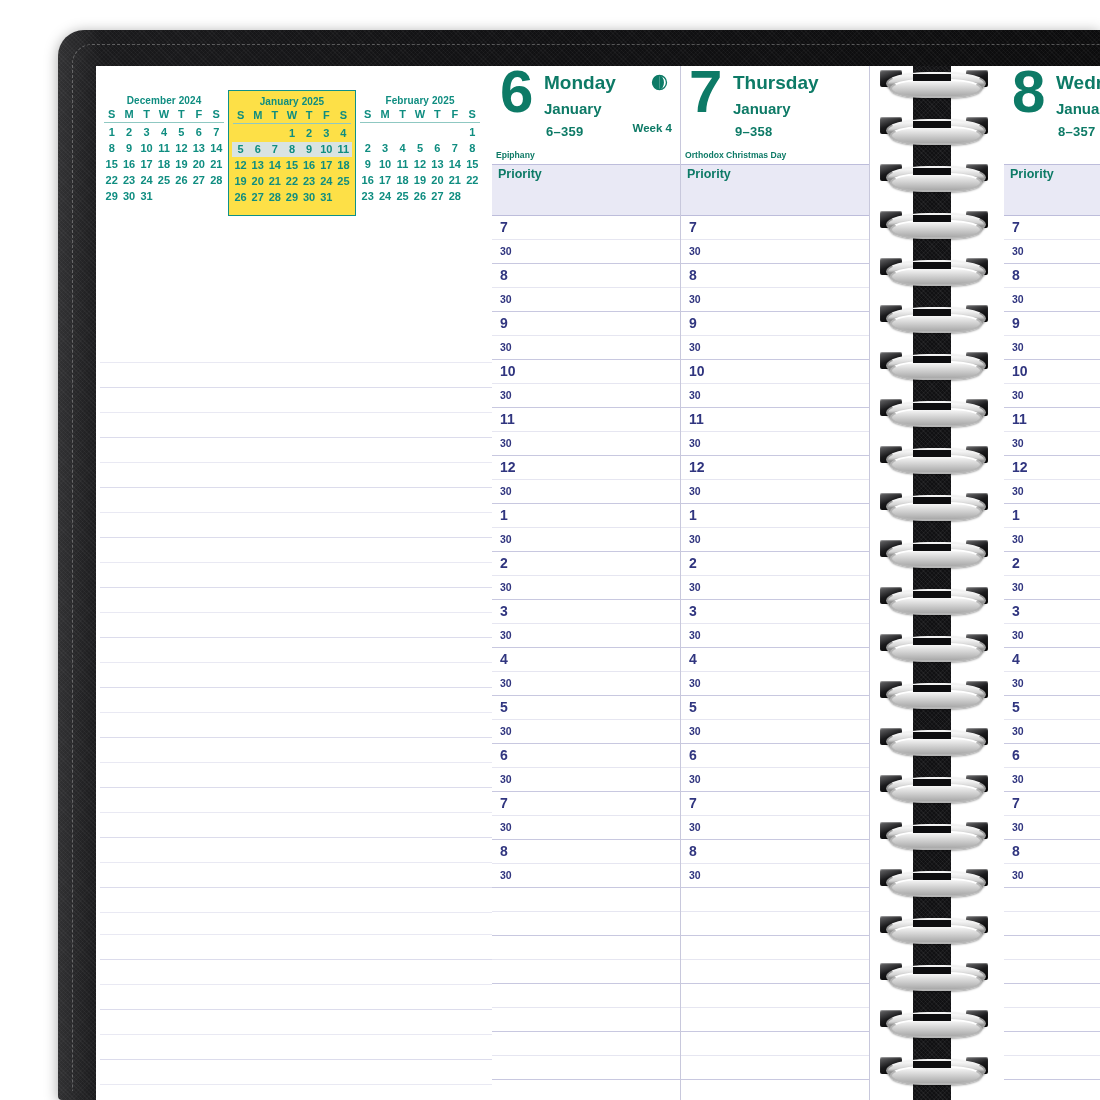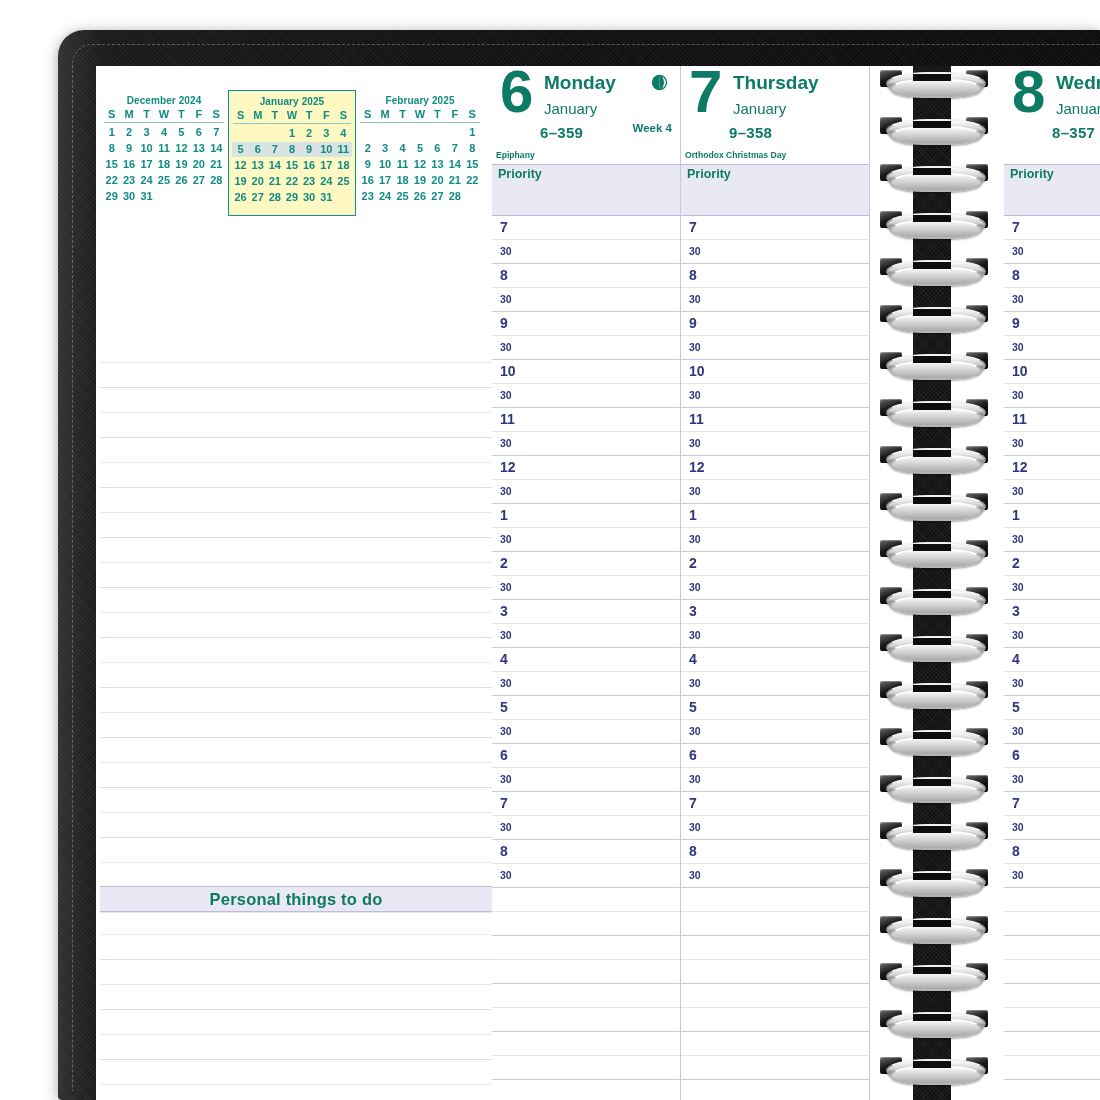--- a/index.html
+++ b/index.html
@@ -48,21 +48,21 @@
   
   .left-page{
     position:absolute;left:0;top:0;width:396px;height:1034px;
     background:#fff;
     border-right:1px solid #c8c8dc;
   }
 
   
   .minicals{position:absolute;left:4px;top:24px;width:392px;height:126px;display:flex;}
   .minical{position:relative;width:128px;padding:2px 0 0 0;box-sizing:border-box;}
-  .minical.boxed{border:1.4px solid #0f9189;background:#fef9c3;}
+  .minical.boxed{border:1.4px solid #0f9189;background:#fde047;}
   .mc-title{
     text-align:center;color:#0f8d80;font-weight:bold;font-size:10px;
     letter-spacing:.1px;margin:3px 0 2px 0;
   }
   .mc-dow{
     display:grid;grid-template-columns:repeat(7,1fr);
     color:#0f8d80;font-weight:bold;font-size:11px;text-align:center;
     padding:0 3px;
   }
   .mc-rule{height:1px;background:#8fc8c2;margin:2px 4px 2px 4px;}
@@ -107,25 +107,25 @@
     position:absolute;left:8px;top:-4px;
     color:#0d7a66;font-weight:bold;font-size:60px;line-height:60px;
     font-family:"Liberation Sans", sans-serif;
   }
   .dayname{
     position:absolute;left:52px;top:6px;
     color:#0d7a66;font-weight:bold;font-size:19px;white-space:nowrap;
   }
   .daymonth{
     position:absolute;left:52px;top:34px;
-    color:#0d7a66;font-weight:normal;font-size:15px;
+    color:#0d7a66;font-weight:bold;font-size:15px;
   }
   .dayjulian{
-    position:absolute;left:48px;top:58px;
-    color:#0d7a66;font-weight:bold;font-size:15px;letter-spacing:.3px;
+    position:absolute;left:54px;top:58px;
+    color:#0d7a66;font-weight:bold;font-size:13px;letter-spacing:.3px;
   }
   .moon{
     position:absolute;right:12px;top:8px;width:17px;height:17px;
   }
   .weeknum{
     position:absolute;right:8px;top:56px;
     color:#0d7a66;font-weight:bold;font-size:11.5px;
   }
   .holiday{
     position:absolute;left:4px;top:84px;
@@ -378,23 +378,20 @@
           <div class="r dk"></div>
           <div class="r"></div>
           <div class="r dk"></div>
           <div class="r"></div>
           <div class="r dk"></div>
           <div class="r"></div>
           <div class="r dk"></div>
           <div class="r"></div>
         </div>
 
-      <div class="sect-head" id="personal-head">
-        <span>Personal things to do</span>
-      </div>
       <div class="rules" id="personal-rules" style="top:844px;">
           <div class="r"></div>
           <div class="r dk"></div>
           <div class="r"></div>
           <div class="r dk"></div>
           <div class="r"></div>
           <div class="r dk"></div>
           <div class="r"></div>
           <div class="r dk"></div>
         </div>

